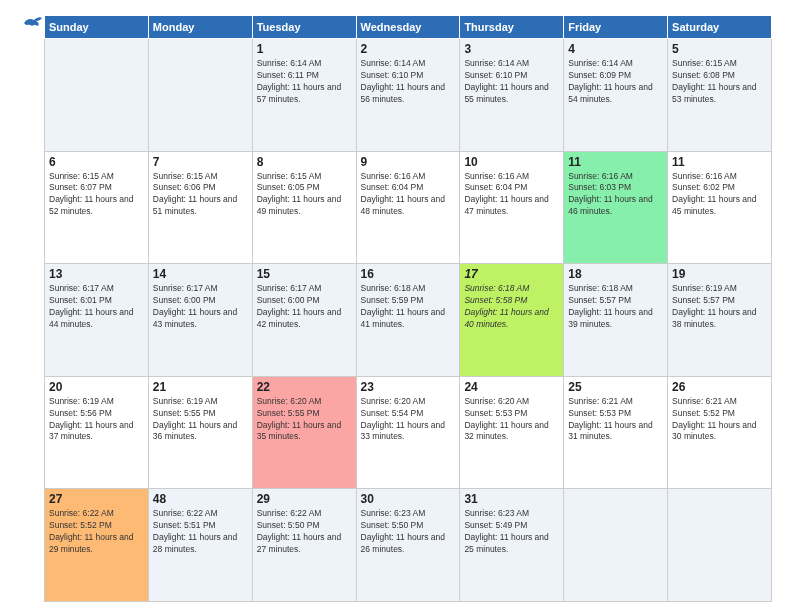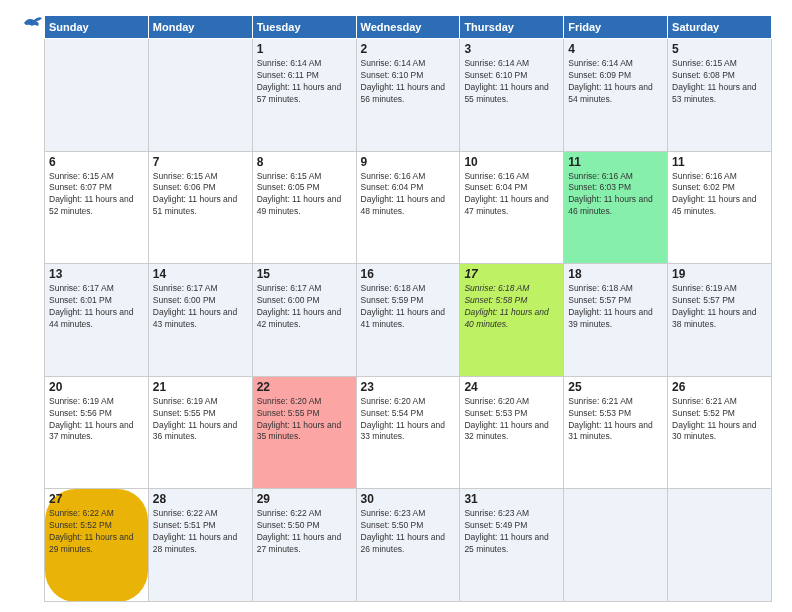--- a/index.html
+++ b/index.html
@@ -233,26 +233,26 @@
           <td style="background-color: rgb(255, 255, 255); margin-left: 46px;">
             <span class="day-number">25</span>
             <div class="day-info">Sunrise: 6:21 AM<br>Sunset: 5:53 PM<br>Daylight: 11 hours and 31 minutes.</div>
           </td>
           <td style="background-color: rgb(255, 255, 255);">
             <span class="day-number">26</span>
             <div class="day-info">Sunrise: 6:21 AM<br>Sunset: 5:52 PM<br>Daylight: 11 hours and 30 minutes.</div>
           </td>
         </tr>
         <tr>
-          <td style="background-color: #eab308; border-radius: 31px;">
+          <td style="background-color: #fdba74;">
             <span class="day-number">27</span>
             <div class="day-info">Sunrise: 6:22 AM<br>Sunset: 5:52 PM<br>Daylight: 11 hours and 29 minutes.</div>
           </td>
           <td style="background-color: rgb(238, 242, 249);">
-            <span class="day-number">28</span>
+            <span class="day-number">48</span>
             <div class="day-info">Sunrise: 6:22 AM<br>Sunset: 5:51 PM<br>Daylight: 11 hours and 28 minutes.</div>
           </td>
           <td style="background-color: rgb(238, 242, 249);">
             <span class="day-number">29</span>
             <div class="day-info">Sunrise: 6:22 AM<br>Sunset: 5:50 PM<br>Daylight: 11 hours and 27 minutes.</div>
           </td>
           <td style="background-color: rgb(238, 242, 249);">
             <span class="day-number">30</span>
             <div class="day-info">Sunrise: 6:23 AM<br>Sunset: 5:50 PM<br>Daylight: 11 hours and 26 minutes.</div>
           </td>

